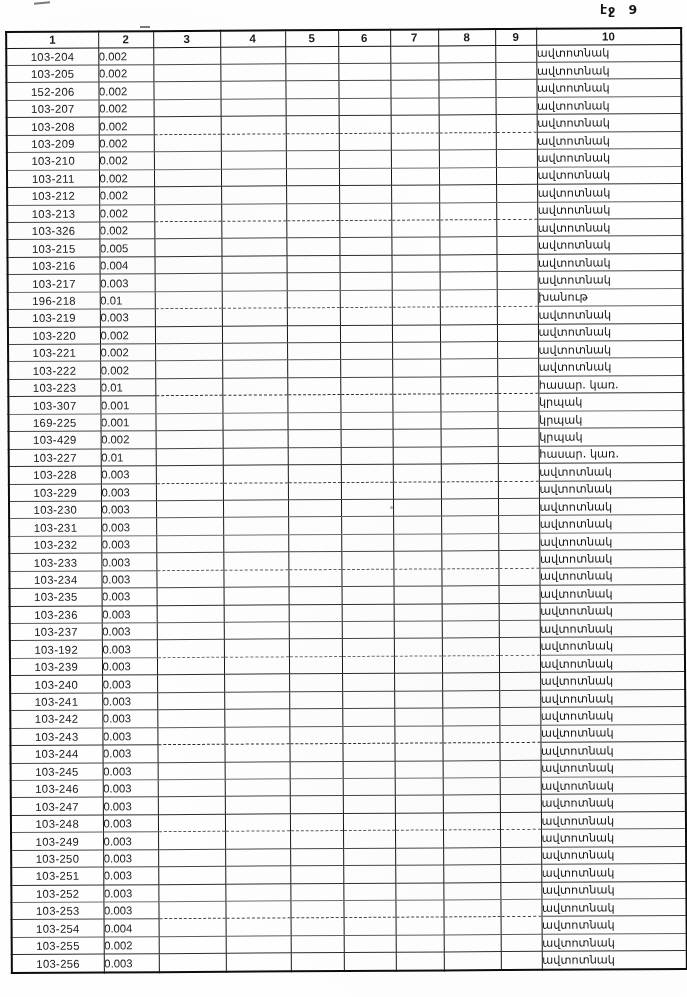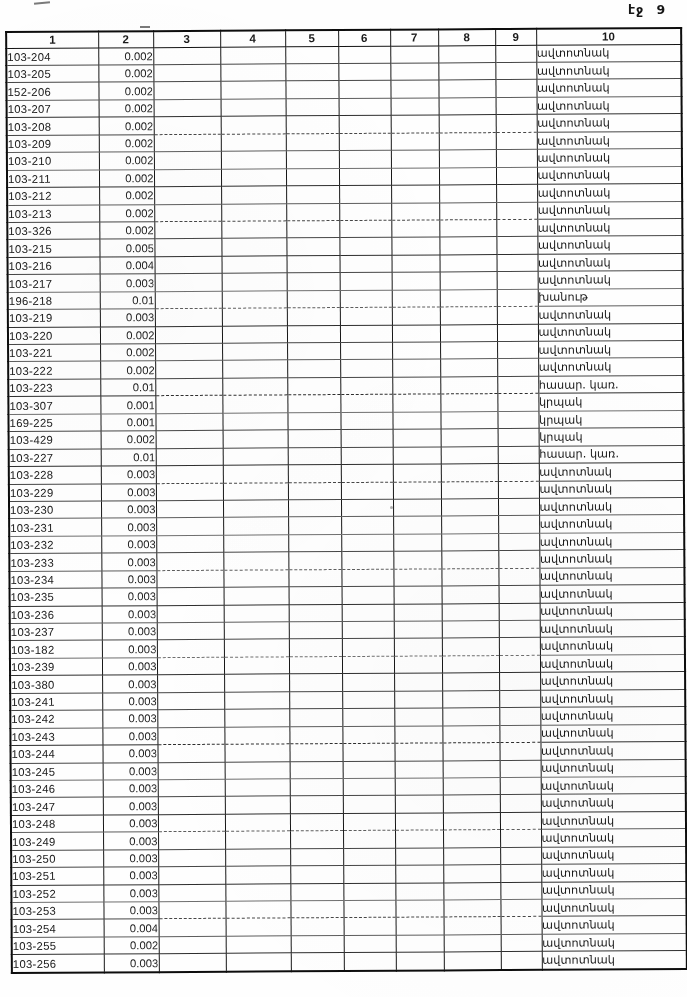--- a/index.html
+++ b/index.html
@@ -13,21 +13,21 @@
   }
   .page {
     position: absolute; inset: 0;
     background:
       radial-gradient(circle at 20% 30%, rgba(0,0,0,0.012), transparent 40%),
       radial-gradient(circle at 75% 70%, rgba(0,0,0,0.015), transparent 45%),
       #fefefe;
   }
   .page-number {
     position: absolute;
-    top: 2px; left: 628px;
+    top: 2px; left: 600px;
     font-family: "DejaVu Sans", sans-serif;
     font-size: 12.5px;
     font-weight: bold;
     letter-spacing: 1px;
     word-spacing: 7px;
     color: #161616;
   }
   .tilt {
     position: absolute;
     top: 29px; left: 8px;
@@ -53,26 +53,26 @@
     height: 14.6px;
     font-size: 11.5px;
     font-weight: bold;
     text-align: center;
     border-bottom: 1.8px solid #141414;
     color: #1a1a1a;
     padding: 0;
   }
   table.grid tbody td { height: 16.45px; padding: 0; font-size: 11.3px; }
   td.c-id {
-    text-align: left;
+    text-align: center;
     padding-left: 5px;
     letter-spacing: 0.3px;
     color: #202020;
   }
-  td.c-val { text-align: right; color: #1d1d1d; border-radius: 7px; }
+  td.c-val { text-align: left; color: #1d1d1d; }
   td.c-label {
     text-align: left;
     padding-left: 4px;
     font-family: "DejaVu Sans", sans-serif;
     font-size: 11.4px;
     color: #191919;
   }
   
   tbody tr:nth-child(3n)  td { border-bottom-color: #5d5d5d; }
   tbody tr:nth-child(4n)  td { border-bottom-color: #2e2e2e; }
@@ -531,21 +531,21 @@
             <td class="c-empty"></td>
             <td class="c-empty"></td>
             <td class="c-empty"></td>
             <td class="c-empty"></td>
             <td class="c-empty"></td>
             <td class="c-empty"></td>
             <td class="c-empty"></td>
             <td class="c-label">ավտոտնակ</td>
           </tr>
           <tr>
-            <td class="c-id">103-182</td>
+            <td class="c-id">103-192</td>
             <td class="c-val">0.003</td>
             <td class="c-empty"></td>
             <td class="c-empty"></td>
             <td class="c-empty"></td>
             <td class="c-empty"></td>
             <td class="c-empty"></td>
             <td class="c-empty"></td>
             <td class="c-empty"></td>
             <td class="c-label">ավտոտնակ</td>
           </tr>
@@ -555,21 +555,21 @@
             <td class="c-empty"></td>
             <td class="c-empty"></td>
             <td class="c-empty"></td>
             <td class="c-empty"></td>
             <td class="c-empty"></td>
             <td class="c-empty"></td>
             <td class="c-empty"></td>
             <td class="c-label">ավտոտնակ</td>
           </tr>
           <tr>
-            <td class="c-id">103-380</td>
+            <td class="c-id">103-240</td>
             <td class="c-val">0.003</td>
             <td class="c-empty"></td>
             <td class="c-empty"></td>
             <td class="c-empty"></td>
             <td class="c-empty"></td>
             <td class="c-empty"></td>
             <td class="c-empty"></td>
             <td class="c-empty"></td>
             <td class="c-label">ավտոտնակ</td>
           </tr>

